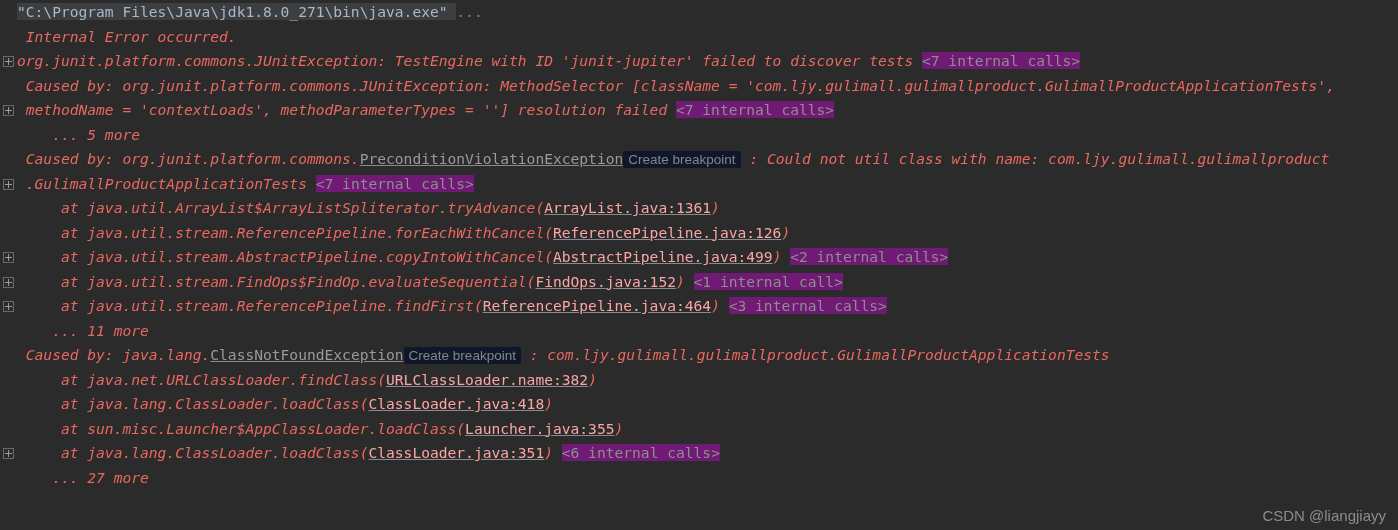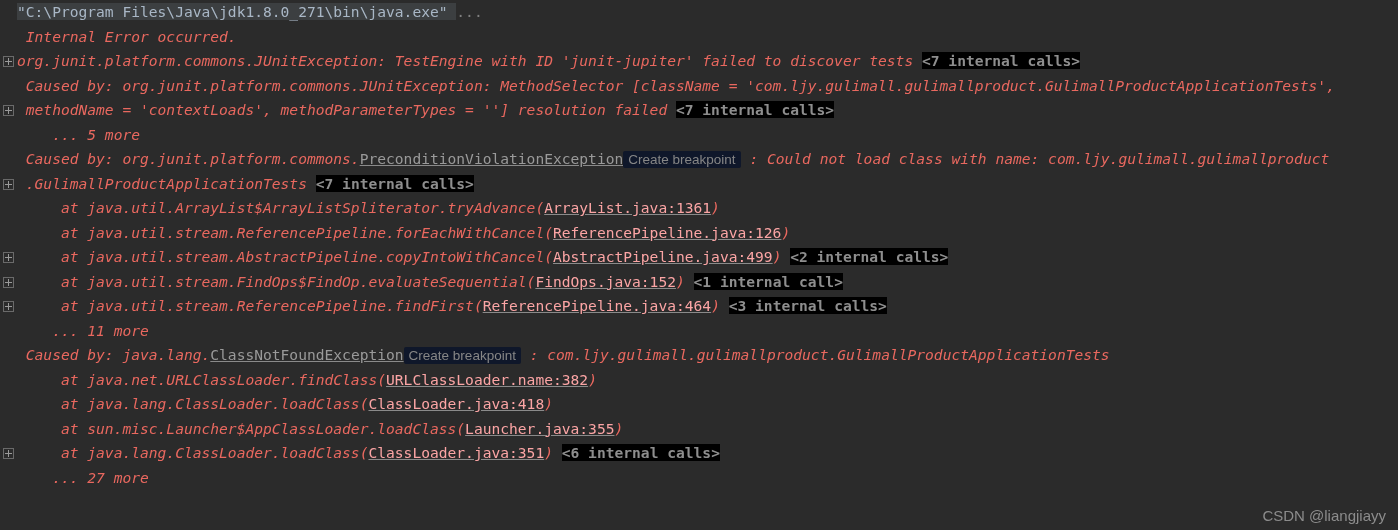--- a/index.html
+++ b/index.html
@@ -105,24 +105,23 @@
   
   .xlink {
     color: #9a9a9a;
     text-decoration: underline;
     text-decoration-color: #8a8a8a;
     cursor: pointer;
   }
 
   
   .calls {
-    background: #000000;
+    background: #701a75;
     color: #8e8e8e;
     cursor: pointer;
-    font-weight: bold;
   }
 
   
   .bp {
     background: #0f172a;
     color: #868686;
     font-family: "Liberation Sans", "DejaVu Sans", sans-serif;
     font-size: 13.5px;
     padding: 1px 5px;
     border-radius: 2px;
@@ -154,21 +153,21 @@
       <div class="fold-icon" style="top: 448px;"></div>
     </div>
 
   <div class="lines">
       <div class="line cmdline" style="top: 0px; padding-left: 17px;"><span class="hl">"C:\Program Files\Java\jdk1.8.0_271\bin\java.exe" </span><span class="ell">...</span></div>
       <div class="line" style="top: 24.5px; padding-left: 17px;"><span class="err txt"> Internal Error occurred.</span></div>
       <div class="line" style="top: 49px; padding-left: 17px;"><span class="err txt">org.junit.platform.commons.JUnitException: TestEngine with ID 'junit-jupiter' failed to discover tests </span><span class="calls">&lt;7 internal calls&gt;</span></div>
       <div class="line" style="top: 73.5px; padding-left: 17px;"><span class="err txt"> Caused by: org.junit.platform.commons.JUnitException: MethodSelector [className = 'com.ljy.gulimall.gulimallproduct.GulimallProductApplicationTests',</span></div>
       <div class="line" style="top: 98px; padding-left: 17px;"><span class="err txt"> methodName = 'contextLoads', methodParameterTypes = ''] resolution failed </span><span class="calls">&lt;7 internal calls&gt;</span></div>
       <div class="line" style="top: 122.5px; padding-left: 17px;"><span class="err txt">    ... 5 more</span></div>
-      <div class="line" style="top: 147px; padding-left: 17px;"><span class="err txt"> Caused by: org.junit.platform.commons.</span><span class="xlink">PreconditionViolationException</span><span class="bp">Create breakpoint</span><span class="err txt"> : Could not load class with name: com.ljy.gulimall.gulimallproduct</span></div>
+      <div class="line" style="top: 147px; padding-left: 17px;"><span class="err txt"> Caused by: org.junit.platform.commons.</span><span class="xlink">PreconditionViolationException</span><span class="bp">Create breakpoint</span><span class="err txt"> : Could not util class with name: com.ljy.gulimall.gulimallproduct</span></div>
       <div class="line" style="top: 171.5px; padding-left: 17px;"><span class="err txt"> .GulimallProductApplicationTests </span><span class="calls">&lt;7 internal calls&gt;</span></div>
       <div class="line" style="top: 196px; padding-left: 17px;"><span class="err txt">     at java.util.ArrayList$ArrayListSpliterator.tryAdvance(</span><span class="flink">ArrayList.java:1361</span><span class="err txt">)</span></div>
       <div class="line" style="top: 220.5px; padding-left: 17px;"><span class="err txt">     at java.util.stream.ReferencePipeline.forEachWithCancel(</span><span class="flink">ReferencePipeline.java:126</span><span class="err txt">)</span></div>
       <div class="line" style="top: 245px; padding-left: 17px;"><span class="err txt">     at java.util.stream.AbstractPipeline.copyIntoWithCancel(</span><span class="flink">AbstractPipeline.java:499</span><span class="err txt">) </span><span class="calls">&lt;2 internal calls&gt;</span></div>
       <div class="line" style="top: 269.5px; padding-left: 17px;"><span class="err txt">     at java.util.stream.FindOps$FindOp.evaluateSequential(</span><span class="flink">FindOps.java:152</span><span class="err txt">) </span><span class="calls">&lt;1 internal call&gt;</span></div>
       <div class="line" style="top: 294px; padding-left: 17px;"><span class="err txt">     at java.util.stream.ReferencePipeline.findFirst(</span><span class="flink">ReferencePipeline.java:464</span><span class="err txt">) </span><span class="calls">&lt;3 internal calls&gt;</span></div>
       <div class="line" style="top: 318.5px; padding-left: 17px;"><span class="err txt">    ... 11 more</span></div>
       <div class="line" style="top: 343px; padding-left: 17px;"><span class="err txt"> Caused by: java.lang.</span><span class="xlink">ClassNotFoundException</span><span class="bp">Create breakpoint</span><span class="err txt"> : com.ljy.gulimall.gulimallproduct.GulimallProductApplicationTests</span></div>
       <div class="line" style="top: 367.5px; padding-left: 17px;"><span class="err txt">     at java.net.URLClassLoader.findClass(</span><span class="flink">URLClassLoader.name:382</span><span class="err txt">)</span></div>
       <div class="line" style="top: 392px; padding-left: 17px;"><span class="err txt">     at java.lang.ClassLoader.loadClass(</span><span class="flink">ClassLoader.java:418</span><span class="err txt">)</span></div>

